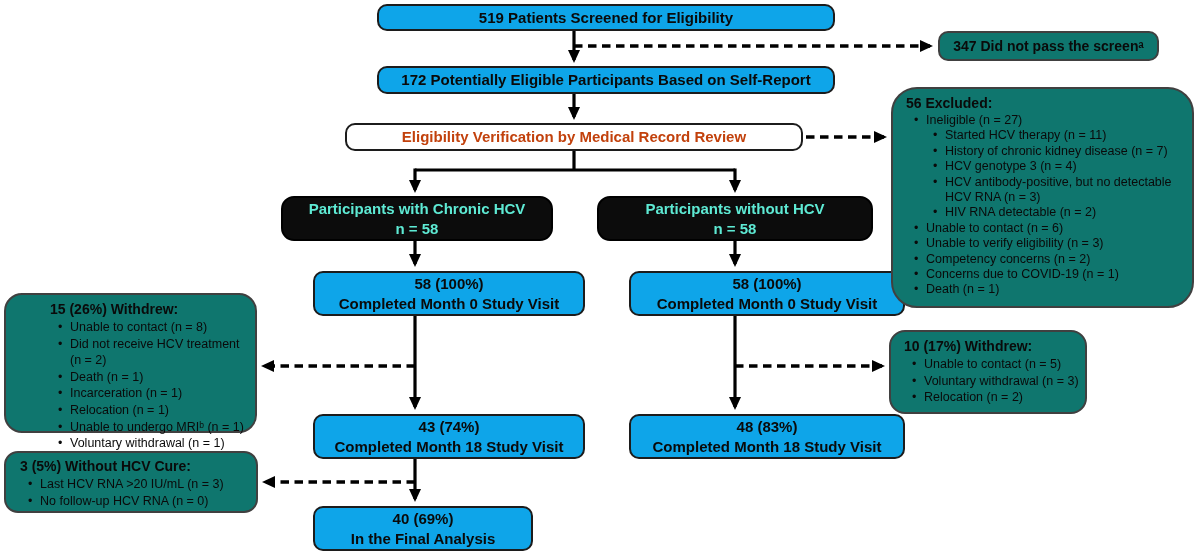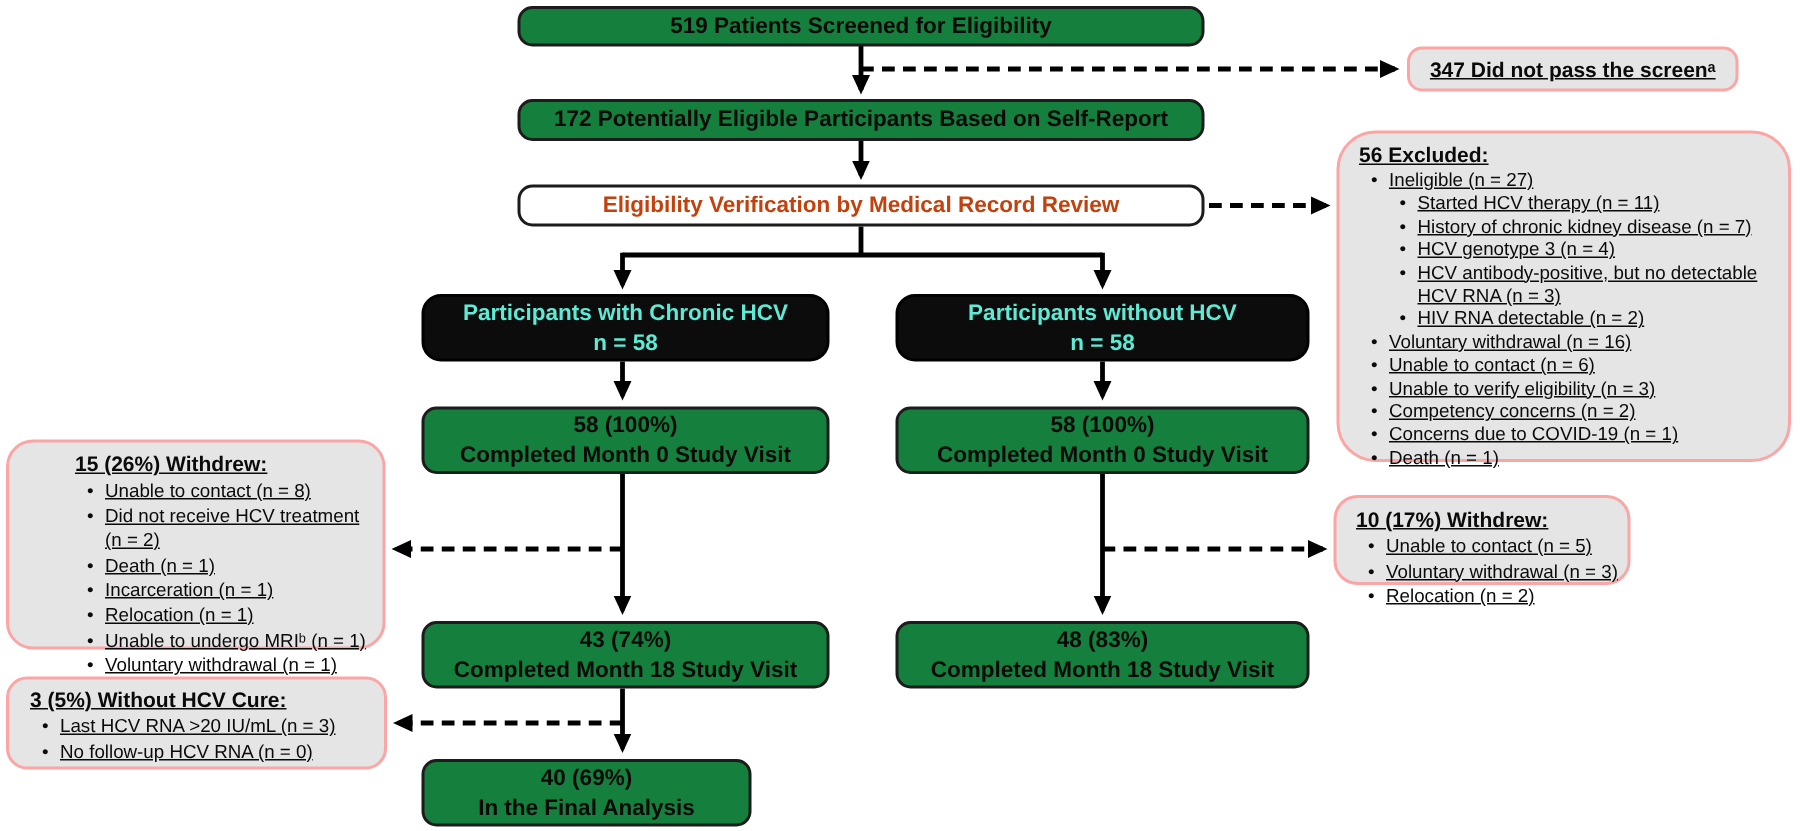--- a/index.html
+++ b/index.html
@@ -10,27 +10,27 @@
     color:#111;
   }
   #arrows { position:absolute; left:0; top:0; width:1200px; height:554px; pointer-events:none; }
 
   .fbox {
     position:absolute; box-sizing:border-box;
     display:flex; flex-direction:column; align-items:center; justify-content:center;
     text-align:center; font-weight:bold; font-size:15px; line-height:20px;
     border:2.5px solid #1c1c1c; border-radius:10px;
   }
-  .fbox.gray  { background:#15803d; color:#0a0a0a; }
+  .fbox.gray  { background:#0ea5e9; color:#0a0a0a;margin-left:32px; }
   .fbox.white { background:#ffffff; color:#c2410c; }
   .fbox.black { background:#0c0c0c; color:#5eead4; border-radius:13px; border-color:#000; }
 
   .note {
     position:absolute; box-sizing:border-box;
-    background:#e5e5e5; border:2px solid #fca5a5; color:#0a0a0a;text-decoration:underline;
+    background:#0f766e; border:2px solid #404040; color:#0a0a0a;
   }
   .note .ntitle { font-weight:bold; font-size:14px; line-height:17px; }
   .note ul { margin:1px 0 0 0; padding:0 0 0 8px; list-style:none; }
   .note li { position:relative; padding-left:12px; }
   .note li::before { content:"\2022"; position:absolute; left:0; top:0; }
   .note li ul { margin:0; padding-left:7px; }
 
   #note-notpass { border-radius:10px; display:flex; align-items:center; justify-content:center;
                   font-weight:bold; font-size:14px; }
   #note-excluded { border-radius:26px; padding:6px 8px 4px 13px; font-size:12.5px; }
@@ -124,21 +124,20 @@
 <div class="note" id="note-excluded" style="left:891px; top:87px; width:303px; height:221px;">
   <div class="ntitle">56 Excluded:</div>
   <ul>
       <li>Ineligible (n = 27)<ul>
           <li>Started HCV therapy (n = 11)</li>
           <li>History of chronic kidney disease (n = 7)</li>
           <li>HCV genotype 3 (n = 4)</li>
           <li>HCV antibody-positive, but no detectable HCV RNA (n = 3)</li>
           <li>HIV RNA detectable (n = 2)</li>
         </ul></li>
-      <li>Voluntary withdrawal (n = 16)</li>
       <li>Unable to contact (n = 6)</li>
       <li>Unable to verify eligibility (n = 3)</li>
       <li>Competency concerns (n = 2)</li>
       <li>Concerns due to COVID-19 (n = 1)</li>
       <li>Death (n = 1)</li>
     </ul>
 </div>
 
 <div class="note" id="note-withdrew-left" style="left:4px; top:293px; width:253px; height:140px;padding-left:44px;">
   <div class="ntitle">15 (26%) Withdrew:</div>
@@ -154,20 +153,20 @@
 </div>
 
 <div class="note" id="note-withoutcure" style="left:4px; top:451px; width:254px; height:62px;">
   <div class="ntitle">3 (5%) Without HCV Cure:</div>
   <ul>
       <li>Last HCV RNA &gt;20 IU/mL (n = 3)</li>
       <li>No follow-up HCV RNA (n = 0)</li>
     </ul>
 </div>
 
-<div class="note" id="note-withdrew-right" style="left:889px; top:330px; width:198px; height:60px;">
+<div class="note" id="note-withdrew-right" style="left:889px; top:330px; width:198px; height:84px;">
   <div class="ntitle">10 (17%) Withdrew:</div>
   <ul>
       <li>Unable to contact (n = 5)</li>
       <li>Voluntary withdrawal (n = 3)</li>
       <li>Relocation (n = 2)</li>
     </ul>
 </div>
 
 </body></html>

